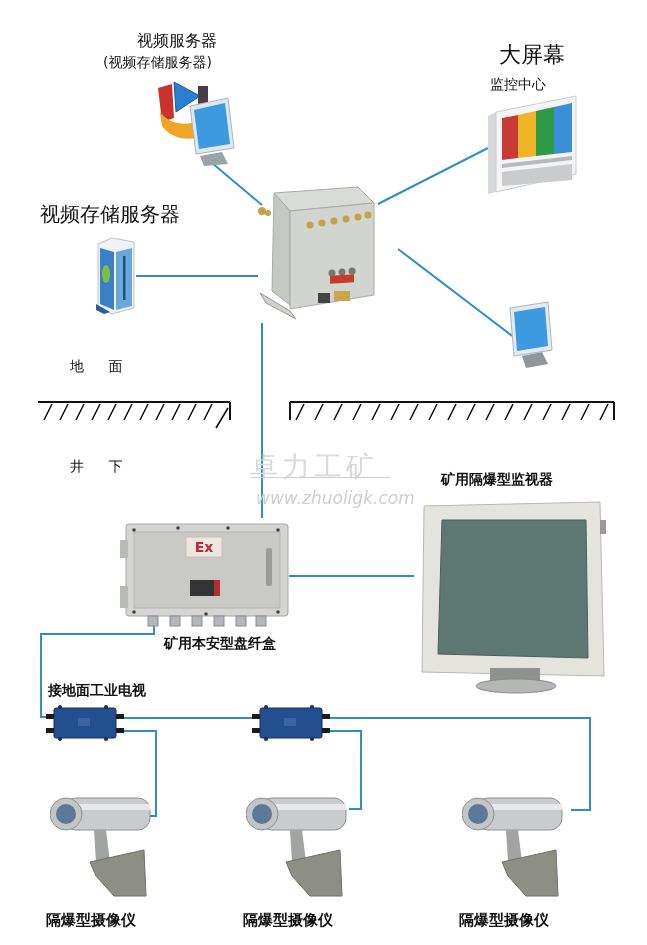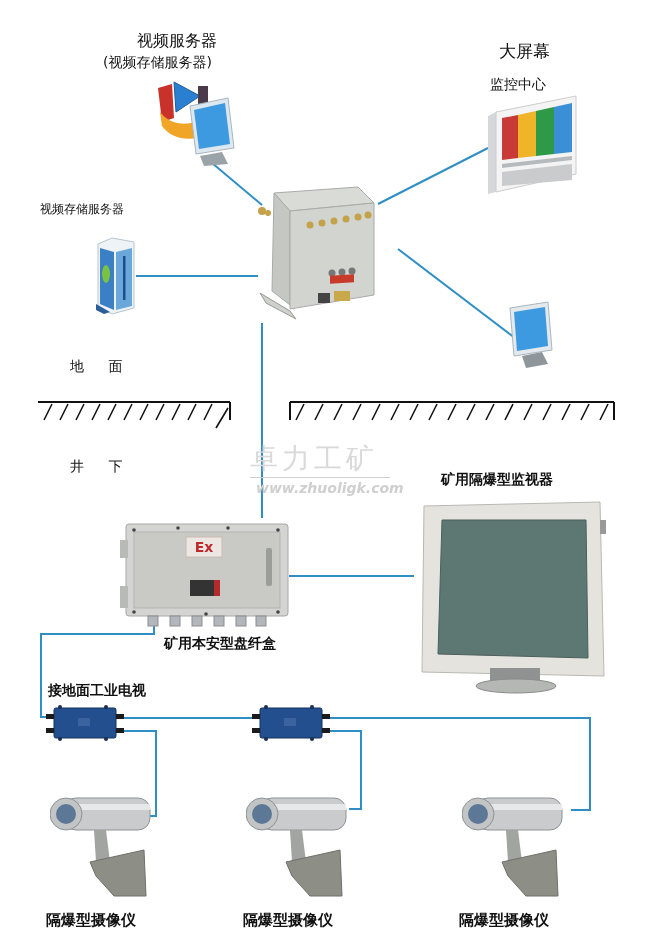--- a/index.html
+++ b/index.html
@@ -3,21 +3,21 @@
 <meta charset="utf-8">
 <style>
   html,body{margin:0;padding:0;background:#ffffff;}
   body{width:647px;height:945px;position:relative;overflow:hidden;font-family:"DejaVu Sans","Liberation Sans",sans-serif;color:#111;}
   .abs{position:absolute;}
   .lbl{position:absolute;white-space:nowrap;color:#111;}
   .lbl-sans{font-family:"DejaVu Sans","Liberation Sans",sans-serif;font-size:15px;}
   .lbl-serif{font-family:"DejaVu Serif","Liberation Serif",serif;font-size:14px;font-weight:bold;}
   .lbl-zone{font-family:"DejaVu Serif","Liberation Serif",serif;font-size:14px;letter-spacing:10px;}
   svg.wires{position:absolute;left:0;top:0;}
-  .watermark{position:absolute;color:#d9d9d9;font-family:"DejaVu Sans","Liberation Sans",sans-serif;}
+  .watermark{position:absolute;color:#d9d9d9;font-family:"DejaVu Sans","Liberation Sans",sans-serif;margin-top:8px;}
 </style>
 </head>
 <body>
 
 <svg class="wires" width="647" height="945" viewBox="0 0 647 945">
   <g stroke="#2f8fc4" stroke-width="2" fill="none">
 
     <line x1="212" y1="163" x2="262" y2="205"></line>
     <line x1="378" y1="204" x2="488" y2="148"></line>
     <line x1="136" y1="276" x2="258" y2="276"></line>
@@ -80,48 +80,48 @@
     <line x1="301" y1="6" x2="293" y2="22"></line>
       <line x1="320" y1="6" x2="312" y2="22"></line>
   </g>
 </svg>
 
 <div class="lbl lbl-zone" style="left:70px;top:358px;">地 面</div>
 <div class="lbl lbl-zone" style="left:70px;top:458px;">井 下</div>
 
 <div class="watermark" style="left:250px;top:440px;font-size:28px;letter-spacing:4px;">卓力工矿</div>
 <div class="abs" style="left:250px;top:477px;width:140px;height:1px;background:#d0d0d0;"></div>
-<div class="watermark" style="left:256px;top:480px;font-size:14px;font-style:italic;font-weight:bold;color:#cfcfcf;">www.zhuoligk.com</div>
+<div class="watermark" style="left:256px;top:480px;font-size:17px;font-style:italic;font-weight:normal;color:#cfcfcf;">www.zhuoligk.com</div>
 
 <div class="lbl lbl-sans" style="left:137px;top:31px;font-size:16px;">视频服务器</div>
 <div class="lbl lbl-sans" style="left:103px;top:54px;font-size:14px;">(视频存储服务器)</div>
 <svg class="abs" style="left:152px;top:76px;" width="90" height="92" viewBox="0 0 90 92">
   <path d="M6 12 L20 8 L22 42 L10 46 Z" fill="#c8322a"></path>
   <path d="M8 36 Q20 52 44 46 L46 62 Q22 66 10 50 Z" fill="#f0a526"></path>
   <path d="M22 6 L48 20 L24 36 Z" fill="#2a7fd0" stroke="#1b5da0" stroke-width="1"></path>
   <rect x="46" y="10" width="10" height="26" fill="#4a3a4a"></rect>
   <path d="M38 30 L76 22 L82 72 L44 78 Z" fill="#dde7ef" stroke="#aab5bf"></path>
   <path d="M42 34 L73 27 L78 68 L47 73 Z" fill="#3d9ae0"></path>
   <path d="M48 80 L70 76 L76 88 L52 90 Z" fill="#9aa3a8"></path>
 </svg>
 
-<div class="lbl lbl-sans" style="left:499px;top:40px;font-size:17px;">大屏幕</div>
+<div class="lbl lbl-sans" style="left:499px;top:40px;font-size:22px;">大屏幕</div>
 <div class="lbl lbl-sans" style="left:490px;top:76px;font-size:14px;">监控中心</div>
 <svg class="abs" style="left:486px;top:94px;" width="96" height="102" viewBox="0 0 96 102">
   <path d="M2 22 L10 18 L10 98 L2 100 Z" fill="#d5d7da"></path>
   <path d="M10 18 L90 2 L90 80 L10 98 Z" fill="#f4f4f4" stroke="#ccc"></path>
   <path d="M16 24 L32 21 L32 64 L16 66 Z" fill="#c83a36"></path>
   <path d="M32 21 L50 17 L50 62 L32 64 Z" fill="#f0b429"></path>
   <path d="M50 17 L68 13 L68 60 L50 62 Z" fill="#2e9a48"></path>
   <path d="M68 13 L86 9 L86 58 L68 60 Z" fill="#3b8fd6"></path>
   <path d="M16 70 L86 62 L86 66 L16 74 Z" fill="#b7babd"></path>
   <path d="M16 78 L86 70 L86 86 L16 92 Z" fill="#c9cbcd"></path>
 </svg>
 
-<div class="lbl lbl-sans" style="left:40px;top:201px;font-size:12px;">视频存储服务器</div>
+<div class="lbl lbl-sans" style="left:40px;top:201px;font-size:20px;">视频存储服务器</div>
 <svg class="abs" style="left:94px;top:236px;" width="44" height="80" viewBox="0 0 44 80">
   <path d="M4 8 L18 2 L40 6 L40 72 L18 78 L4 70 Z" fill="#eef3f7" stroke="#b8c4cc"></path>
   <path d="M6 12 L20 16 L20 74 L6 68 Z" fill="#3b7fc4"></path>
   <ellipse cx="12" cy="38" rx="4" ry="9" fill="#7cc242"></ellipse>
   <path d="M22 16 L38 12 L38 70 L22 74 Z" fill="#6aa8dc"></path>
   <rect x="29" y="20" width="2.5" height="44" fill="#1f4f8a"></rect>
   <path d="M2 68 L16 76 L10 78 L2 74 Z" fill="#2d5e9c"></path>
 </svg>
 
 <svg class="abs" style="left:256px;top:185px;" width="128" height="140" viewBox="0 0 128 140">

